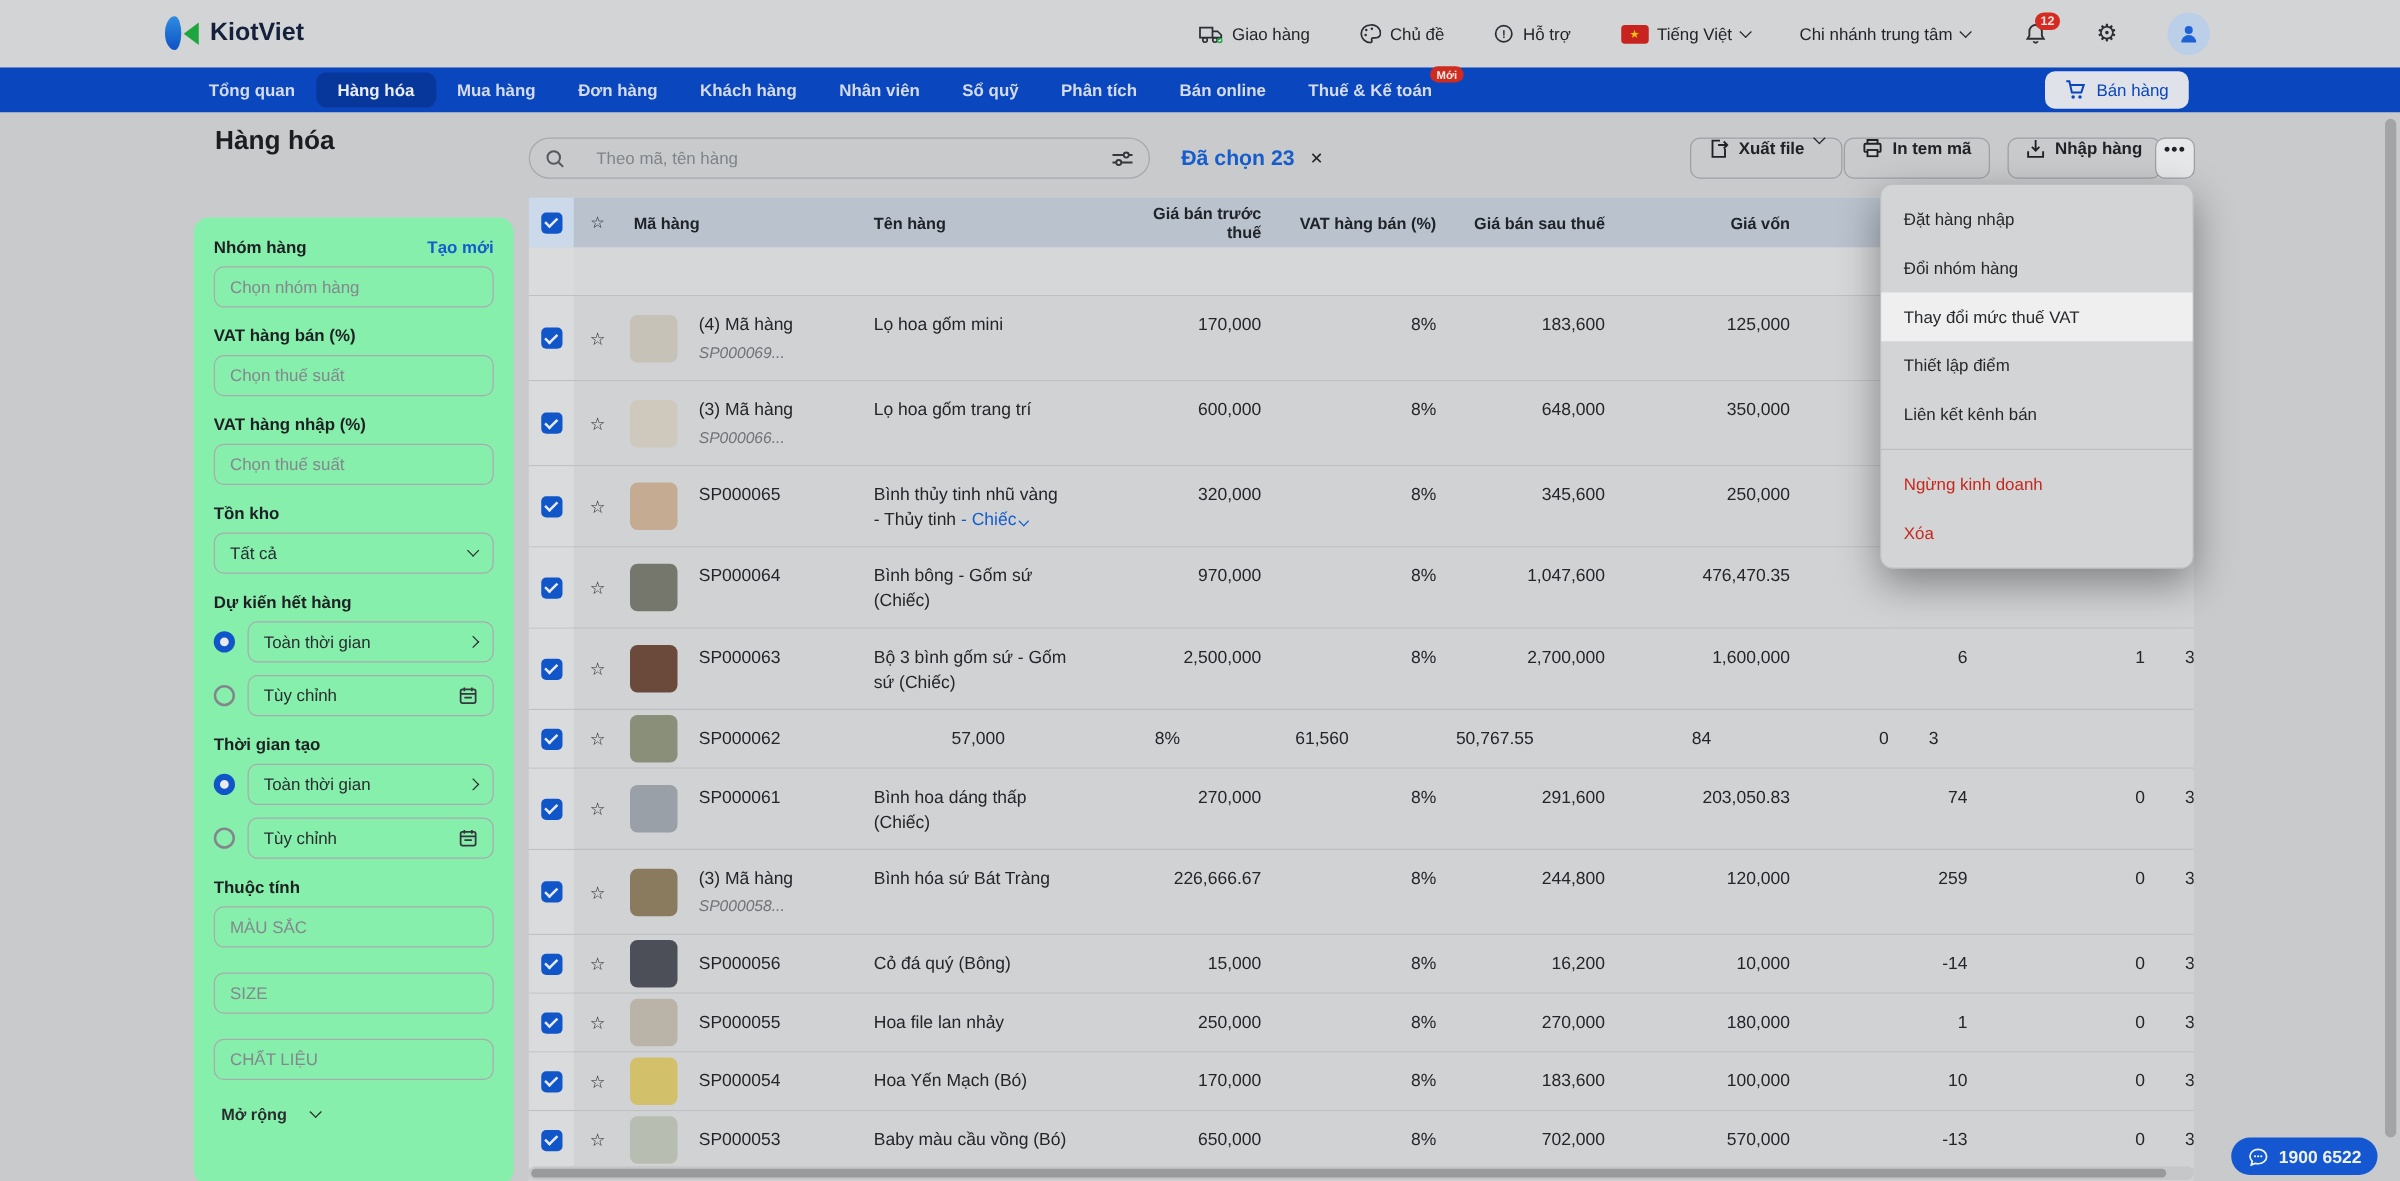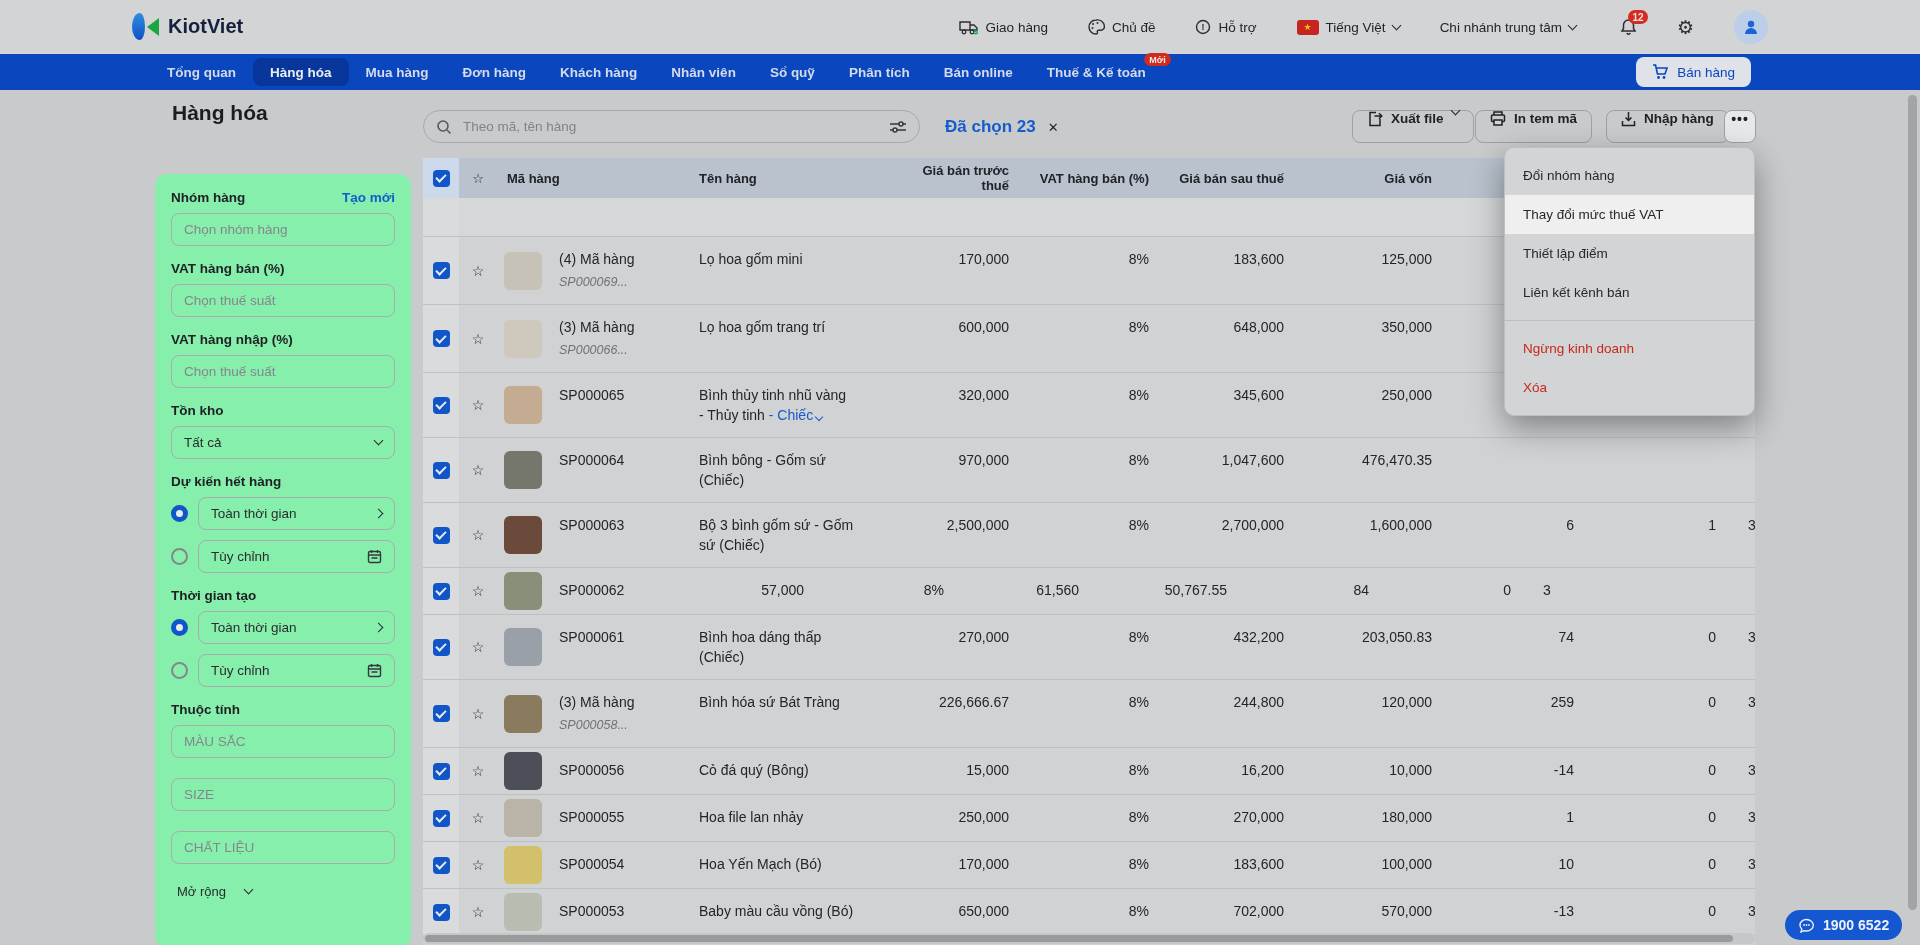--- a/index.html
+++ b/index.html
@@ -33,21 +33,21 @@
   .tab.active{background:#08379b;color:#e9edf6}
   .mini-badge{position:absolute;top:-5px;right:-8px;background:#cf2b20;color:#f5e9e7;font-size:9px;font-weight:bold;
               padding:1.5px 5px;border-radius:8px}
   .sell-btn{position:absolute;right:169px;top:57px;height:30px;background:#dfe2e8;color:#0a46bd;font-weight:normal;
             font-size:13.5px;border-radius:8px;display:flex;align-items:center;gap:8px;padding:0 16px}
   
   .content{position:absolute;top:90px;left:0;right:0;bottom:0;background:#c9cacc}
   .page-title{position:absolute;left:172px;top:11px;font-size:21px;font-weight:bold;color:#1b1d20}
   
   .search{position:absolute;left:423px;top:20px;width:497px;height:33px;border:1px solid #a6a9ad;border-radius:17px;
-          display:flex;align-items:center;padding:0 12px;gap:9px;box-sizing:border-box}
+          display:flex;align-items:center;padding:0 12px;gap:23px;box-sizing:border-box}
   .search input{flex:1;border:none;background:transparent;font-size:13.5px;color:#2a2c2f;outline:none;
                 font-family:"Liberation Sans","DejaVu Sans",sans-serif}
   .search input::placeholder{color:#7f838a}
   .chip{position:absolute;left:945px;top:27px;display:flex;gap:12px;align-items:center}
   .chip-label{color:#155ccc;font-size:17px;font-weight:bold}
   .chip-x{color:#232528;font-weight:bold;font-size:13px;cursor:default}
   .tbtn{position:absolute;top:20px;height:33px;border:1px solid #9da0a5;border-radius:8px;display:flex;
         gap:8px;padding:0 14px;font-size:13.5px;font-weight:bold;color:#202226;box-sizing:border-box;background:transparent}
   #btn-export{left:1352px}
   #btn-print{left:1475px}
@@ -66,21 +66,21 @@
   .sb-input::placeholder{color:#84878c}
   .attr-input{margin-bottom:20px}
   .sb-select{display:flex;justify-content:space-between;align-items:center;height:33px;border:1px solid #a9abae;
              border-radius:8px;padding:0 12px;font-size:13.5px;color:#2a2c2f;box-sizing:border-box}
   .radio-row{display:flex;align-items:center;gap:10px;margin-bottom:10px}
   .radio{width:17px;height:17px;border-radius:50%;box-sizing:border-box;flex:none}
   .radio.on{border:5.5px solid #1156c8;background:#e8eaee}
   .radio.off{border:2px solid #83868b}
   .radio-field{flex:1;display:flex;justify-content:space-between;align-items:center;height:33px;border:1px solid #a9abae;
                border-radius:8px;padding:0 12px;font-size:13.5px;color:#2a2c2f;box-sizing:border-box}
-  .expand{font-size:13px;font-weight:normal;color:#2a2c2f;margin:4px 0 0 6px;display:flex;align-items:center;gap:19px}
+  .expand{font-size:13px;font-weight:bold;color:#2a2c2f;margin:4px 0 0 6px;display:flex;align-items:center;gap:19px}
   
   .tablewrap{position:absolute;left:423px;top:68px;width:1332px;height:787px;overflow:hidden;background:#d1d2d4}
   .thead{display:flex;align-items:center;height:40px;background:#b9c2cd}
   .cell{box-sizing:border-box;flex:none}
   .c-cb{width:36px;display:flex;align-items:center;justify-content:center;align-self:stretch;background:#dadbdd}
   .thead .c-cb{background:#ccd9ea}
   .c-star{width:38px;text-align:center;align-self:center;font-size:17px;color:#7b7e83}
   .c-thumb{width:52px;align-self:center;display:flex;justify-content:center}
   .c-code{width:150px;padding-left:10px}
   .c-codehead{width:202px;padding-left:10px}
@@ -522,21 +522,21 @@
             <div class="thumb" style="background: rgb(154, 160, 168);"></div>
           </div>
           <div class="cell c-code">
             <div>SP000061</div>
           </div>
           <div class="cell c-name">
             <div class="name">Bình hoa dáng thấp (Chiếc)</div>
           </div>
           <div class="cell c-price tr">270,000</div>
           <div class="cell c-vat tr">8%</div>
-          <div class="cell c-after tr">432,200</div>
+          <div class="cell c-after tr">291,600</div>
           <div class="cell c-cost tr">203,050.83</div>
           <div class="cell c-stock tr">74</div>
           <div class="cell c-ordered tr">0</div>
           <div class="cell c-extra" style="padding-top: 12px;">3</div>
         </div>
         <div class="row">
           <div class="cell c-cb">
             <div class="checkbox"></div>
           </div>
           <div class="cell c-star">☆</div>
@@ -648,20 +648,21 @@
         </div>
       </div>
   </div>
 
   <div class="hscroll">
     <div class="hscroll-thumb"></div>
   </div>
 
   <div class="menu">
     <div id="menu-main">
+        <div class="menu-item">Đặt hàng nhập</div>
         <div class="menu-item">Đổi nhóm hàng</div>
         <div class="menu-item hl">Thay đổi mức thuế VAT</div>
         <div class="menu-item">Thiết lập điểm</div>
         <div class="menu-item">Liên kết kênh bán</div>
       </div>
     <div class="menu-divider"></div>
     <div id="menu-danger">
         <div class="menu-item danger">Ngừng kinh doanh</div>
         <div class="menu-item danger">Xóa</div>
       </div>

